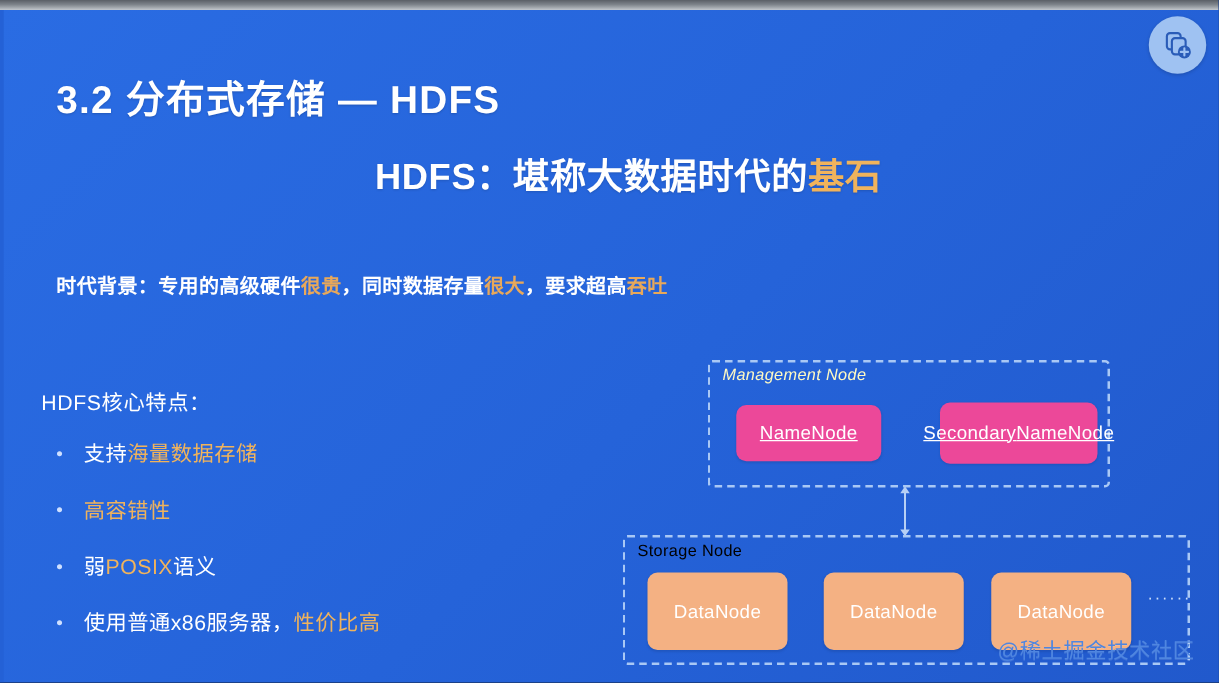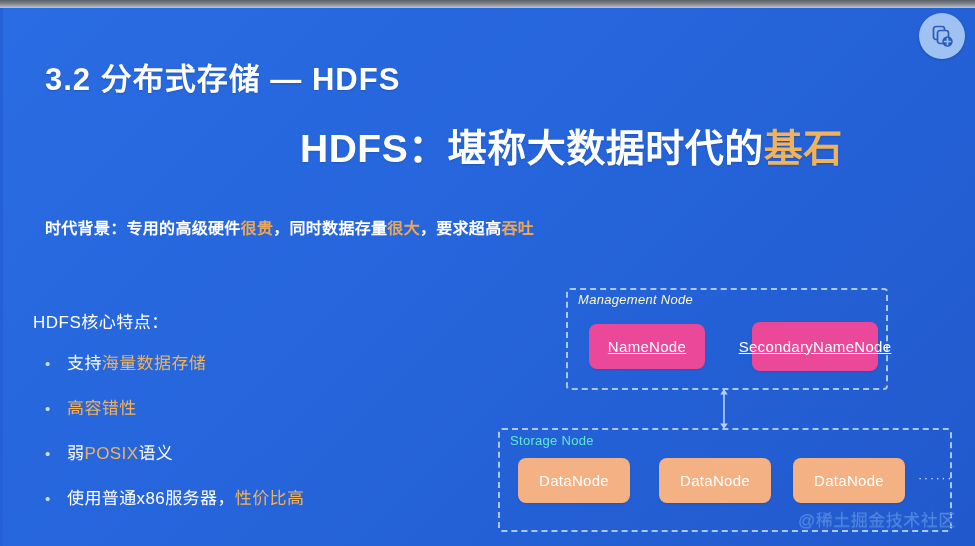--- a/index.html
+++ b/index.html
@@ -45,21 +45,21 @@
   .slide-title{
     position:absolute;left:45px;top:30px;
     font-size:31px;font-weight:bold;color:#ffffff;
     letter-spacing:1px;
     text-shadow:0 1px 2px rgba(0,0,0,.18);
     white-space:nowrap;
     margin-top:24px;
   }
   .main-heading{
     position:absolute;left:300px;top:117px;
-    font-size:39px;font-weight:bold;color:#ffffff;
+    font-size:29px;font-weight:bold;color:#ffffff;
     letter-spacing:.5px;white-space:nowrap;
     text-shadow:0 1px 2px rgba(0,0,0,.15);
   }
   .gold{color:#f0b35c;}
   .gold2{color:#e8a85a;}
 
   .context-line{
     position:absolute;left:45px;top:215px;
     font-size:16px;font-weight:bold;color:#ffffff;
     letter-spacing:.3px;white-space:nowrap;
@@ -113,24 +113,24 @@
   .link-arrow{
     position:absolute;left:717px;top:388px;width:14px;height:42px;
   }
 
   .storage-box{
     position:absolute;left:498px;top:428px;width:450px;height:100px;
     border:2px dashed #a9c8f5;border-radius:4px;
   }
   .storage-label{
     position:absolute;left:510px;top:433px;
-    font-size:13px;color:#5eead4;letter-spacing:.3px;
+    font-size:13px;color:#000000;letter-spacing:.3px;
   }
   .node-orange{
-    position:absolute;top:458px;width:112px;height:45px;
+    position:absolute;top:458px;width:112px;height:62px;
     background:#f4b183;border-radius:8px;
     display:flex;align-items:center;justify-content:center;
     color:#ffffff;font-size:15px;letter-spacing:.3px;
     box-shadow:0 1px 2px rgba(0,0,0,.10);
   }
   #dn0{left:518px;}
   #dn1{left:659px;}
   #dn2{left:793px;}
   .ellipsis{
     position:absolute;left:918px;top:470px;

